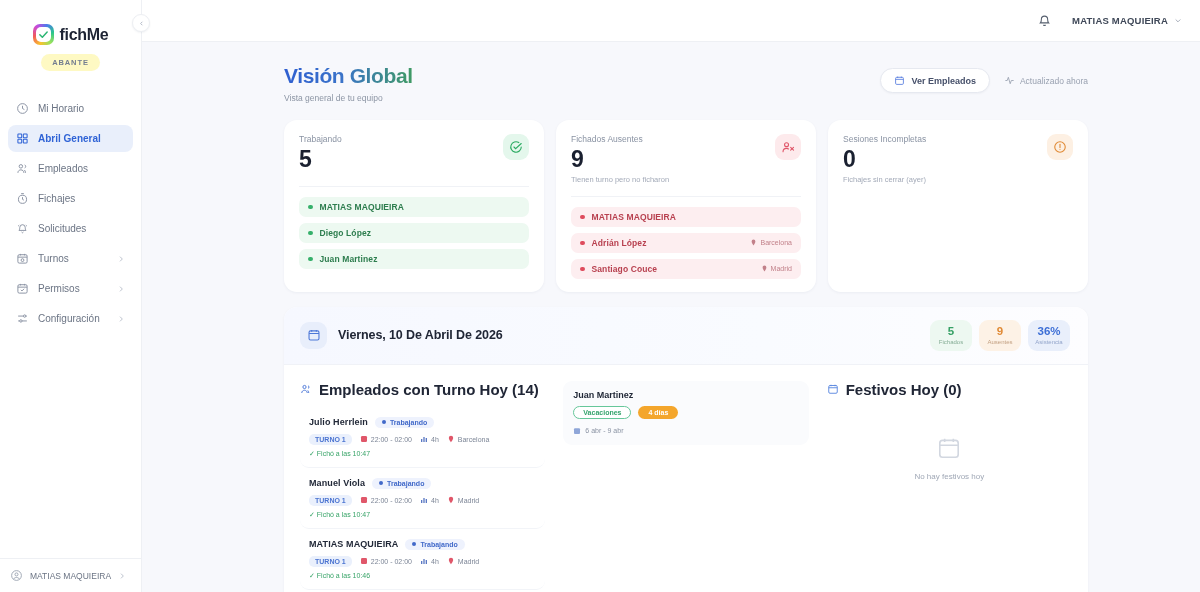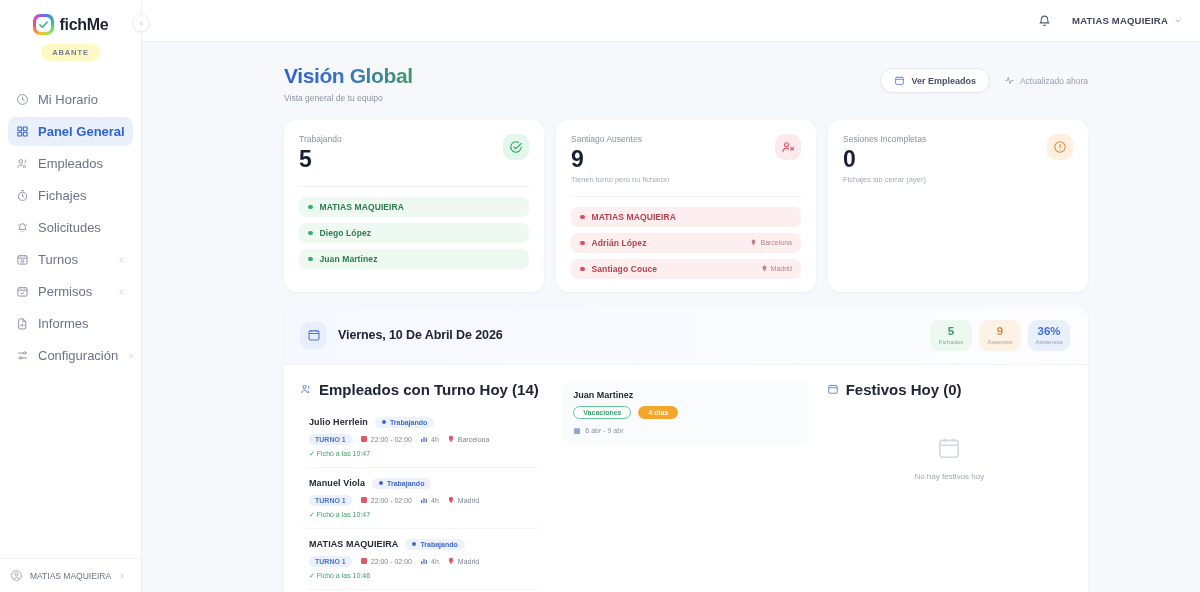--- a/index.html
+++ b/index.html
@@ -12,21 +12,21 @@
   body { display: flex; }
 
   
   .sidebar {
     width: 142px; height: 592px;
     background: #ffffff;
     border-right: 1px solid #eef0f4;
     display: flex; flex-direction: column;
     position: relative; flex: 0 0 142px;
   }
-  .brand { padding: 14px 0 0 0; text-align: center; }
+  .brand { padding: 24px 0 0 0; text-align: center; }
   .brand-row { display: flex; align-items: center; justify-content: center; gap: 6px; }
   .logo-mark {
     width: 21px; height: 21px; border-radius: 7px;
     background: conic-gradient(from 200deg, #f9c22e, #f05a5a, #c94bdc, #4b7bec, #2bc88a, #9be15d, #f9c22e);
     display: flex; align-items: center; justify-content: center;
     flex: 0 0 21px;
   }
   .logo-inner {
     width: 15px; height: 15px; border-radius: 5px; background: #fff;
     display: flex; align-items: center; justify-content: center;
@@ -37,21 +37,21 @@
     margin: 9px auto 0; display: inline-block;
     background: #fef9c3; color: #737d90;
     font-size: 7.5px; font-weight: bold; letter-spacing: 0.9px;
     padding: 4px 11px; border-radius: 10px;
   }
 
   .nav { margin-top: 24px; padding: 0 8px; display: flex; flex-direction: column; gap: 3px; }
   .nav-item {
     display: flex; align-items: center; gap: 9px;
     padding: 7px 8px; border-radius: 8px;
-    font-size: 13px; color: #6b7484; cursor: pointer;
+    font-size: 10px; color: #6b7484; cursor: pointer;
     position: relative;
   }
   .nav-item .ico { width: 13px; height: 13px; flex: 0 0 13px; display: block; color: #8b93a3; }
   .nav-item.active { background: #e9effb; color: #2f63d6; font-weight: bold; }
   .nav-item.active .ico { color: #2f63d6; }
   .nav-label { flex: 1; white-space: nowrap; }
   .chev { width: 8px; height: 8px; color: #b3b9c6; flex: 0 0 8px; }
 
   .sidebar-footer {
     margin-top: auto; border-top: 1px solid #eef0f4;
@@ -225,21 +225,21 @@
         </svg>
       <span class="nav-label">Mi Horario</span>
     </div>
     <div class="nav-item active">
       <svg class="ico" viewBox="0 0 24 24" fill="none" stroke="currentColor" stroke-width="1.9">
           <rect x="3.5" y="3.5" width="7" height="7" rx="1"></rect>
           <rect x="13.5" y="3.5" width="7" height="7" rx="1"></rect>
           <rect x="3.5" y="13.5" width="7" height="7" rx="1"></rect>
           <rect x="13.5" y="13.5" width="7" height="7" rx="1"></rect>
         </svg>
-      <span class="nav-label">Panel General</span>
+      <span class="nav-label">Abril General</span>
     </div>
     <div class="nav-item">
       <svg class="ico" viewBox="0 0 24 24" fill="none" stroke="currentColor" stroke-width="1.8">
           <circle cx="9" cy="8" r="3.2"></circle>
           <path d="M3.5 20c0-3.3 2.5-5.5 5.5-5.5s5.5 2.2 5.5 5.5"></path>
           <path d="M16 5.4a3 3 0 0 1 0 5.6M17.5 20c0-2.6-.8-4.3-2-5.2"></path>
         </svg>
       <span class="nav-label">Empleados</span>
     </div>
     <div class="nav-item">
@@ -271,28 +271,20 @@
     <div class="nav-item">
       <svg class="ico" viewBox="0 0 24 24" fill="none" stroke="currentColor" stroke-width="1.8">
           <rect x="3.5" y="5" width="17" height="15.5" rx="2.5"></rect>
           <path d="M3.5 9.5h17M8 3.5v3M16 3.5v3"></path>
           <path d="M9 14.5l2 2 4-4"></path>
         </svg>
       <span class="nav-label">Permisos</span>
       <svg class="chev" viewBox="0 0 24 24" fill="none" stroke="currentColor" stroke-width="2.6">
           <path d="M9 5l7 7-7 7"></path>
         </svg>
-    </div>
-    <div class="nav-item">
-      <svg class="ico" viewBox="0 0 24 24" fill="none" stroke="currentColor" stroke-width="1.8">
-          <path d="M6 3.5h7l5 5v12a1.5 1.5 0 0 1-1.5 1.5h-10A1.5 1.5 0 0 1 5 20.5v-15A2 2 0 0 1 6 3.5z"></path>
-          <path d="M13 3.5v5h5"></path>
-          <path d="M9 17v-3M12 17v-5M15 17v-2"></path>
-        </svg>
-      <span class="nav-label">Informes</span>
     </div>
     <div class="nav-item">
       <svg class="ico" viewBox="0 0 24 24" fill="none" stroke="currentColor" stroke-width="1.8">
           <path d="M4 7.5h10M18 7.5h2M4 16.5h3M11 16.5h9"></path>
           <circle cx="16" cy="7.5" r="2.2"></circle>
           <circle cx="9" cy="16.5" r="2.2"></circle>
         </svg>
       <span class="nav-label">Configuración</span>
       <svg class="chev" viewBox="0 0 24 24" fill="none" stroke="currentColor" stroke-width="2.6">
           <path d="M9 5l7 7-7 7"></path>
@@ -379,21 +371,21 @@
           <div class="stat-row row-green">
             <span class="dot dot-green"></span>
             <span class="row-name">Juan Martinez</span>
           </div>
         </div>
       </div>
 
       <div class="stat-card">
         <div class="stat-top">
           <div>
-            <div class="stat-label">Santiago Ausentes</div>
+            <div class="stat-label">Fichados Ausentes</div>
             <div class="stat-value">9</div>
             <div class="stat-hint">Tienen turno pero no ficharon</div>
           </div>
           <span class="stat-badge badge-red">
             <svg viewBox="0 0 24 24" fill="none" stroke="currentColor" stroke-width="1.9" stroke-linecap="round">
                 <circle cx="9.5" cy="8" r="3.4"></circle>
                 <path d="M3.5 20c0-3.4 2.7-5.6 6-5.6 1.3 0 2.5.3 3.5 1"></path>
                 <path d="M16.5 12.5l5 5M21.5 12.5l-5 5"></path>
               </svg>
           </span>

